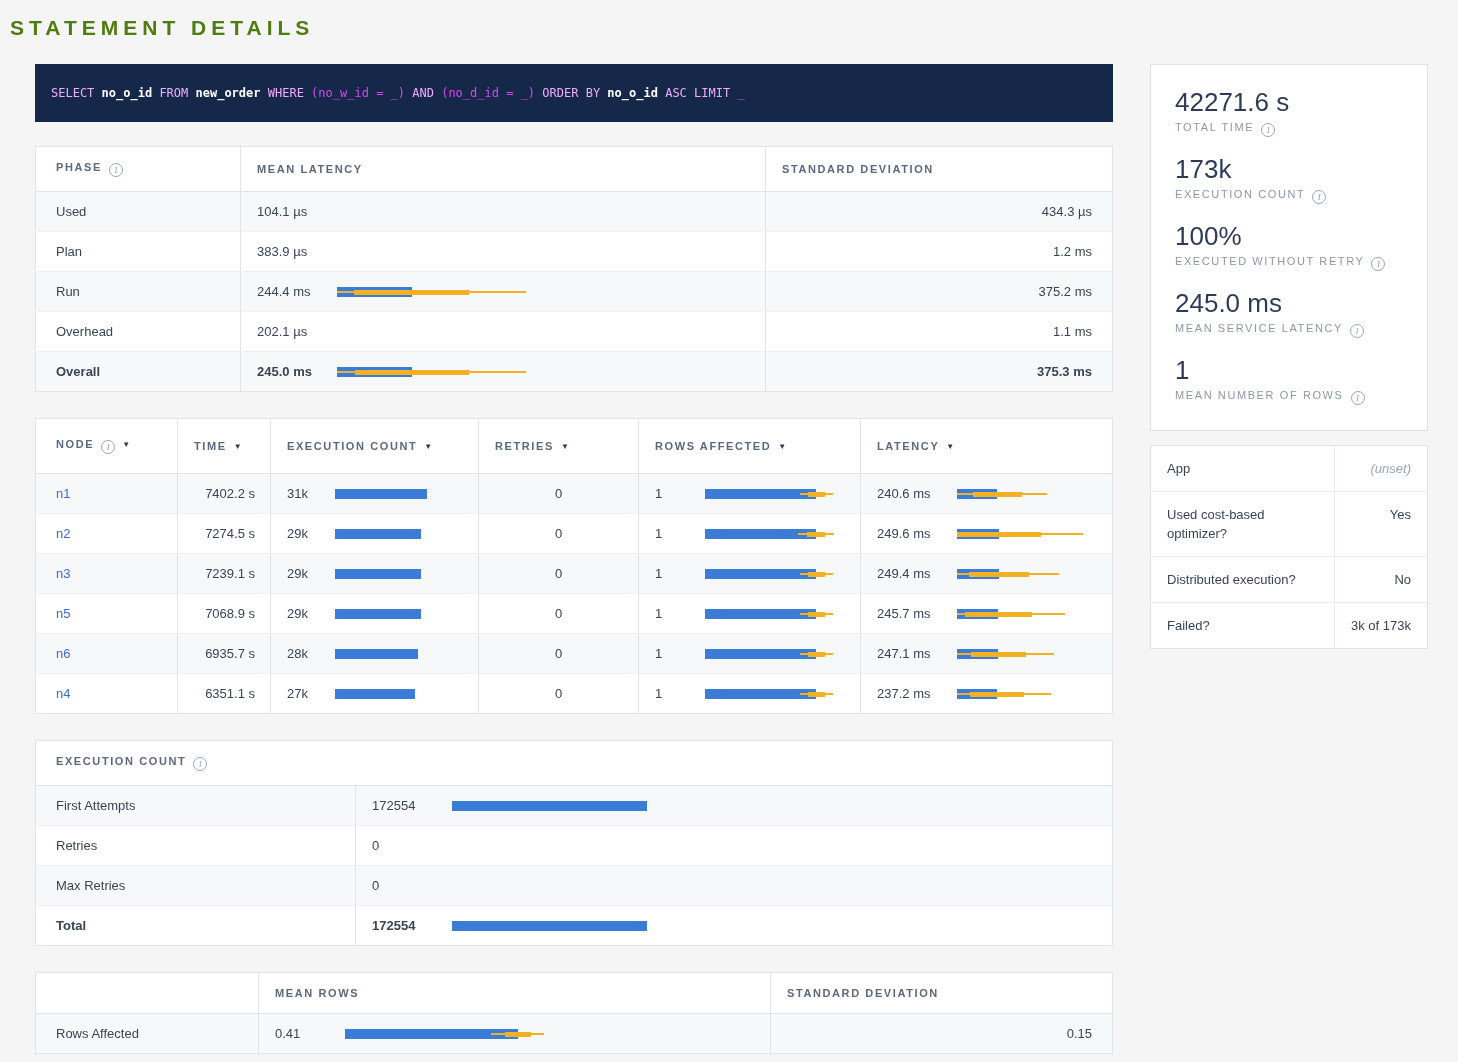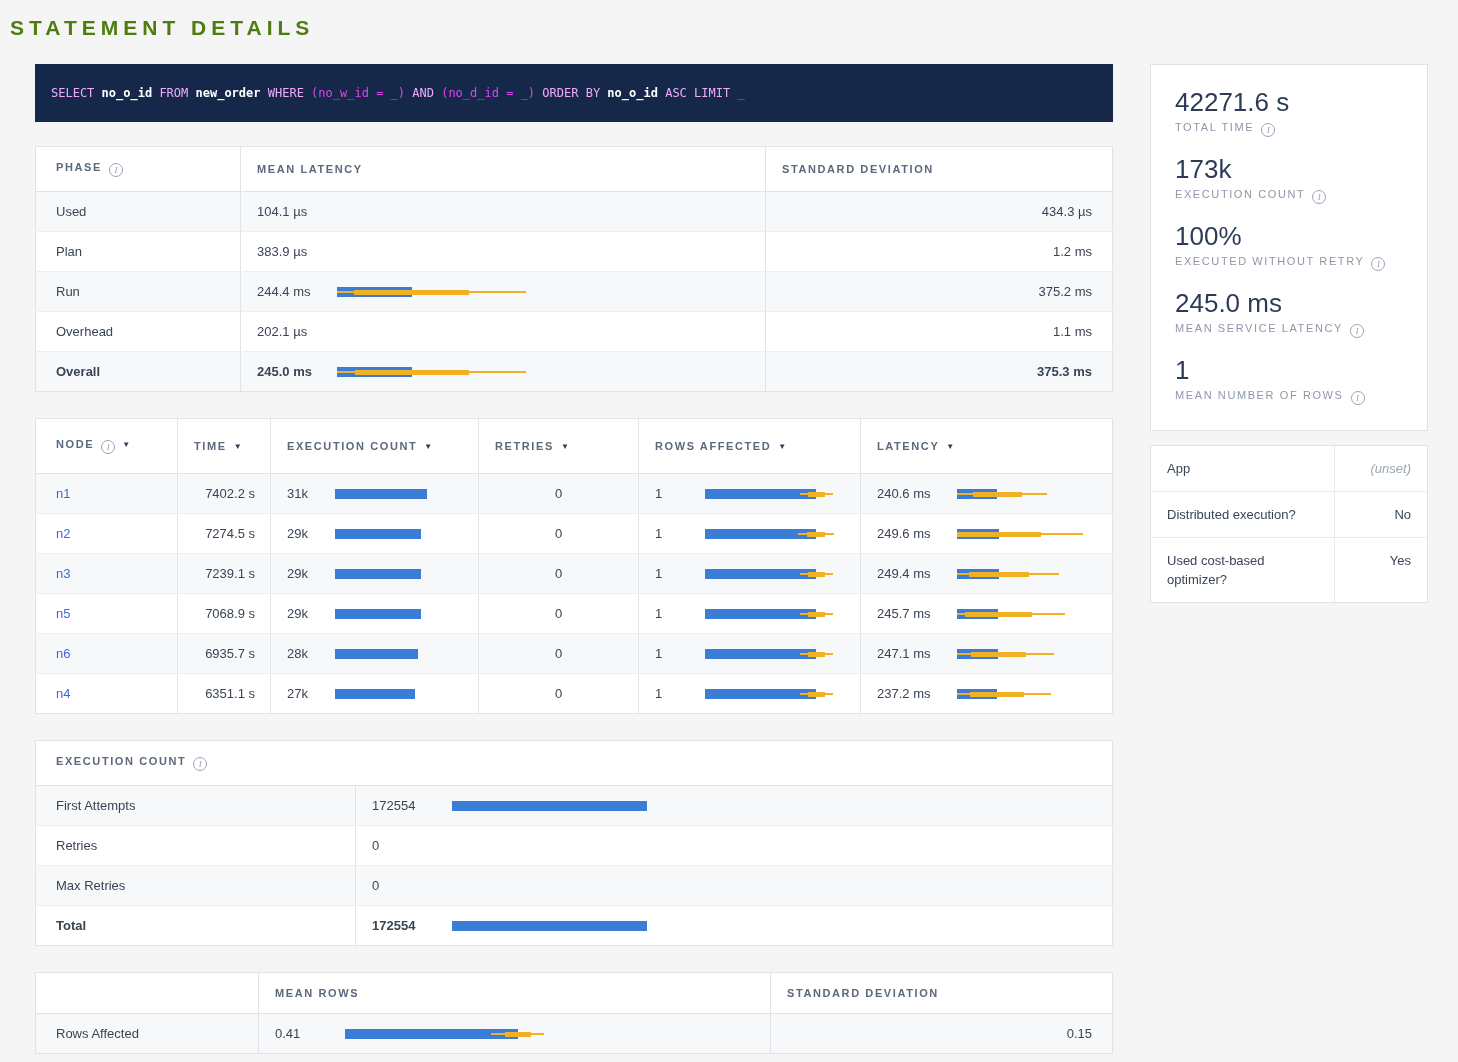--- a/index.html
+++ b/index.html
@@ -475,23 +475,27 @@
      <div class="stat-v">1</div>
      <div class="stat-l">Mean Number of Rows<span class="info">i</span></div>
    </div>
         </div>
       <div class="card details" id="detailsCard">
           <div class="drow">
      <div class="d-label">App</div>
      <div class="d-value d-muted">(unset)</div>
    </div>
           <div class="drow">
+     <div class="d-label">Used cost-based optimizer?</div>
+     <div class="d-value">Yes</div>
+   </div>
+          <div class="drow">
      <div class="d-label">Distributed execution?</div>
      <div class="d-value">No</div>
    </div>
           <div class="drow">
-     <div class="d-label">Used cost-based optimizer?</div>
-     <div class="d-value">Yes</div>
+     <div class="d-label">Failed?</div>
+     <div class="d-value">3k of 173k</div>
    </div>
         </div>
     </div>
   </div>
 </div>
 
 </body></html>

